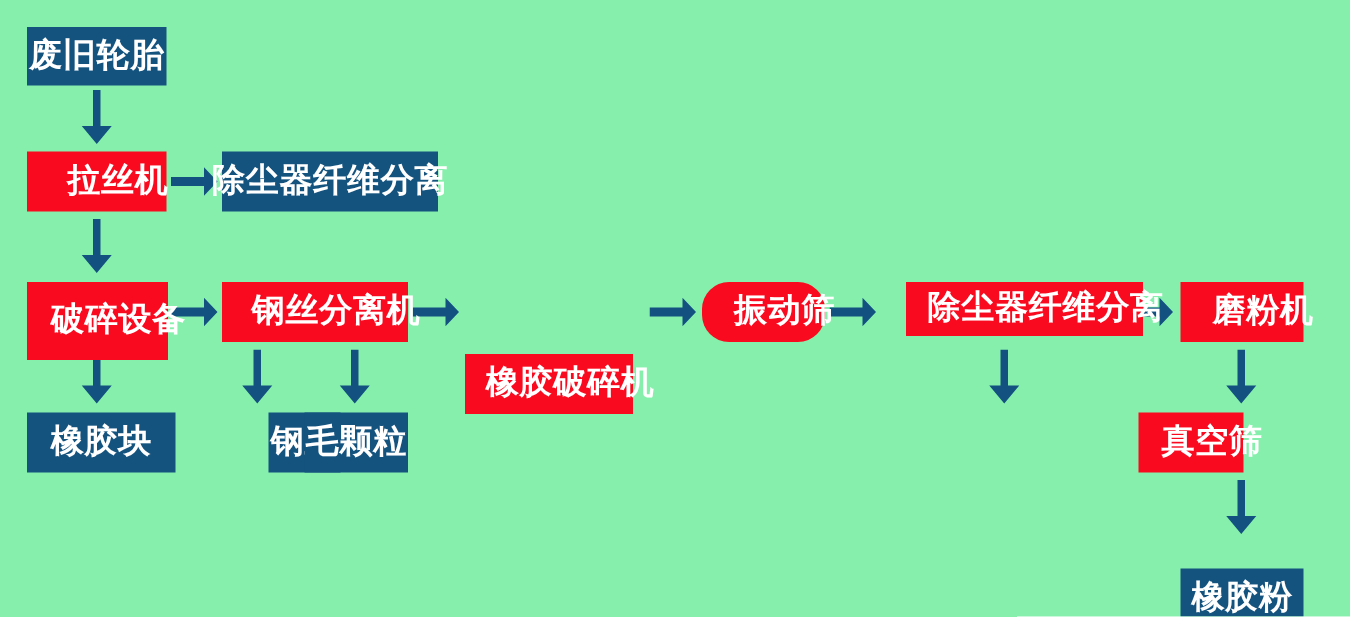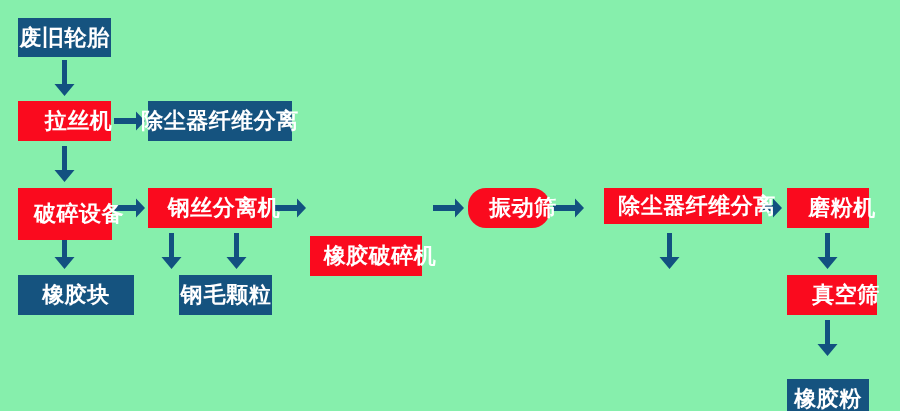--- a/index.html
+++ b/index.html
@@ -120,18 +120,18 @@
     </div>
     <div class="node blue" style="left: 18px; top: 18px; width: 93px; height: 39px; background: rgb(21, 83, 127);">废旧轮胎</div>
     <div class="node red" style="left: 18px; top: 101px; width: 93px; height: 40px; background: rgb(250, 10, 30);">拉丝机</div>
     <div class="node blue" style="left: 148px; top: 101px; width: 144px; height: 40px; background: rgb(21, 83, 127);">除尘器纤维分离</div>
     <div class="node red" style="left: 18px; top: 188px; width: 94px; height: 52px; background: rgb(250, 10, 30);">破碎设备</div>
     <div class="node red" style="left: 148px; top: 188px; width: 124px; height: 40px; background: rgb(250, 10, 30);">钢丝分离机</div>
     <div class="node red" style="left: 310px; top: 188px; width: 112px; height: 40px; background: rgb(250, 10, 30); margin-top: 48px;">橡胶破碎机</div>
     <div class="node red" style="left: 468px; top: 188px; width: 82px; height: 40px; background: rgb(250, 10, 30); border-radius: 18px;">振动筛</div>
     <div class="node red" style="left: 556px; top: 188px; width: 158px; height: 36px; background: rgb(250, 10, 30); margin-left: 48px;">除尘器纤维分离</div>
     <div class="node red" style="left: 787px; top: 188px; width: 82px; height: 40px; background: rgb(250, 10, 30);">磨粉机</div>
-    <div class="node blue" style="left: 18px; top: 275px; width: 116px; height: 40px; background: rgb(21, 83, 127);">橡胶块</div>
+    <div class="node blue" style="left: 18px; top: 275px; width: 99px; height: 40px; background: rgb(21, 83, 127);">橡胶块</div>
     <div class="node blue" style="left: 148px; top: 275px; width: 48px; height: 40px; background: rgb(21, 83, 127); margin-left: 31px;">钢丝</div>
     <div class="node blue" style="left: 203px; top: 275px; width: 69px; height: 40px; background: rgb(21, 83, 127);">毛颗粒</div>
-    <div class="node red" style="left: 787px; top: 275px; width: 90px; height: 40px; background: rgb(250, 10, 30);">真空筛</div>
+    <div class="node red" style="left: 759px; top: 275px; width: 70px; height: 40px; background: rgb(250, 10, 30);">真空筛</div>
     <div class="node blue" style="left: 787px; top: 362px; width: 82px; height: 40px; background: rgb(21, 83, 127); margin-top: 17px;">橡胶粉</div>
   </div>
 
 </body></html>

